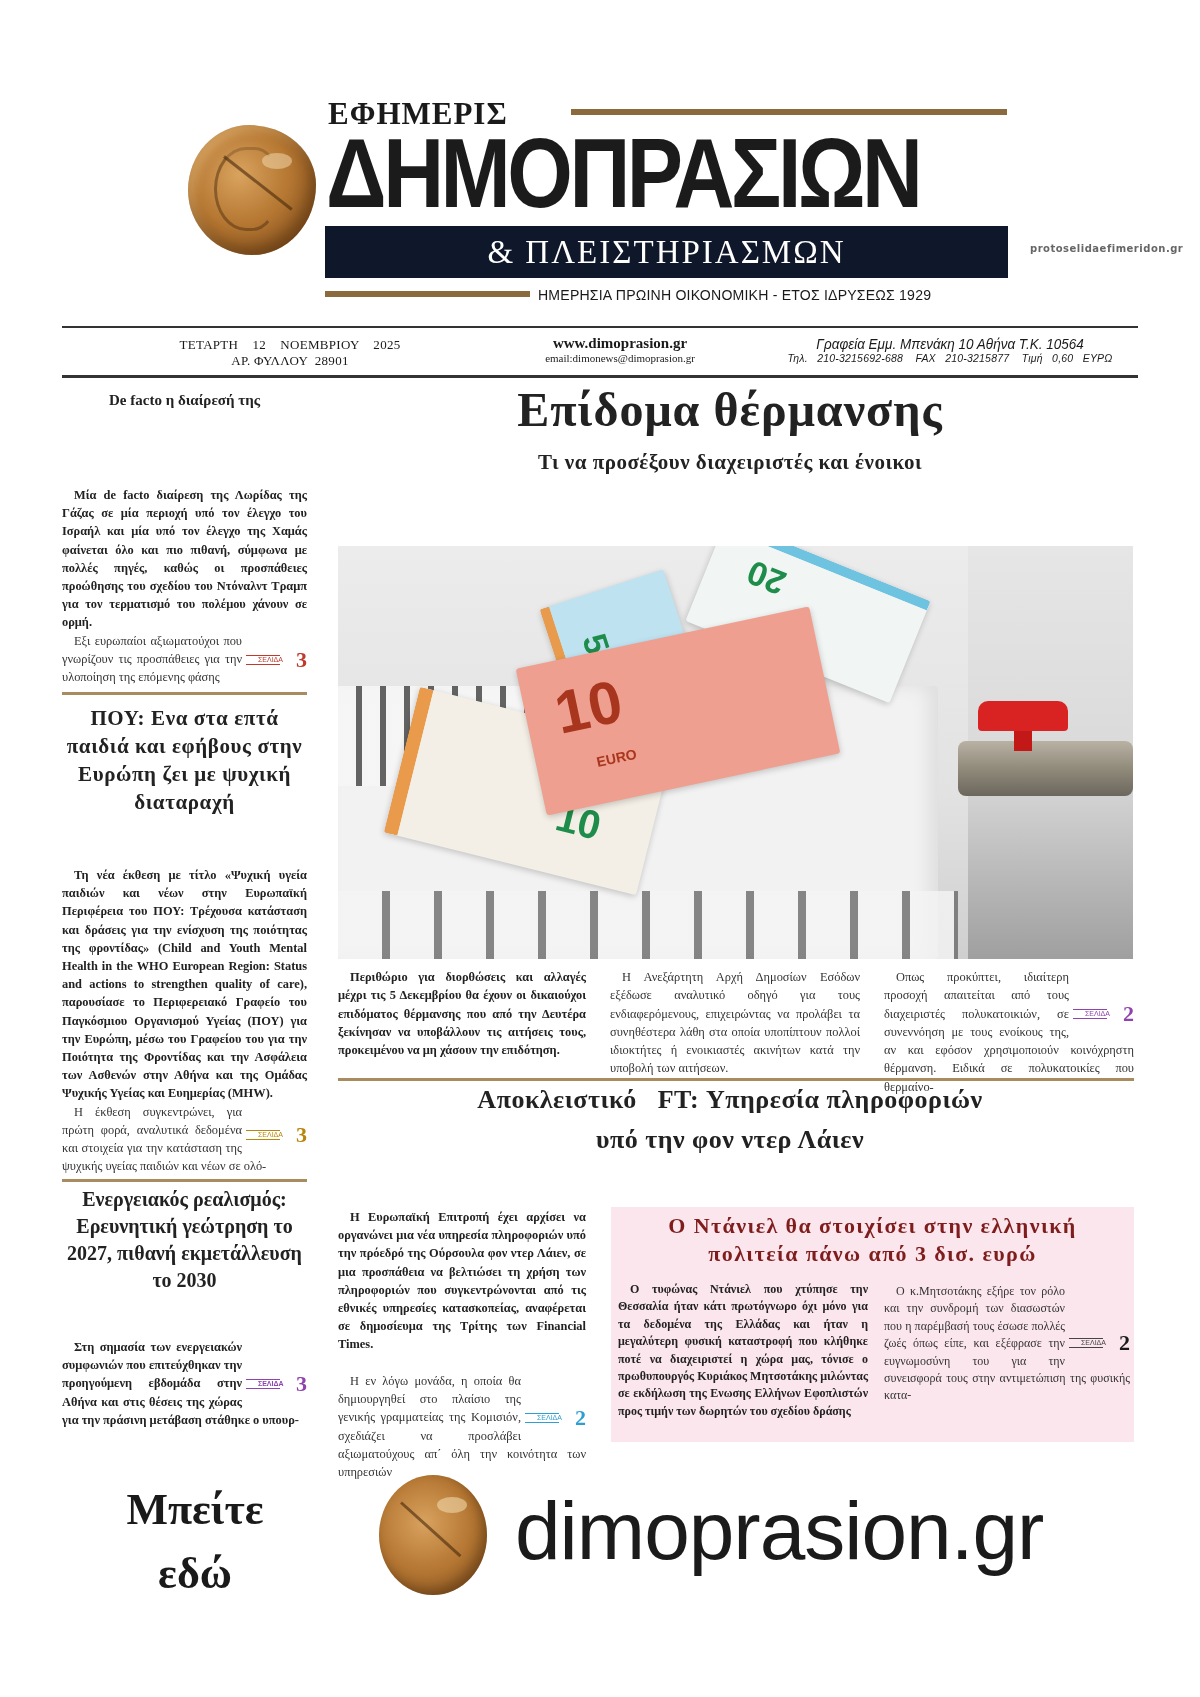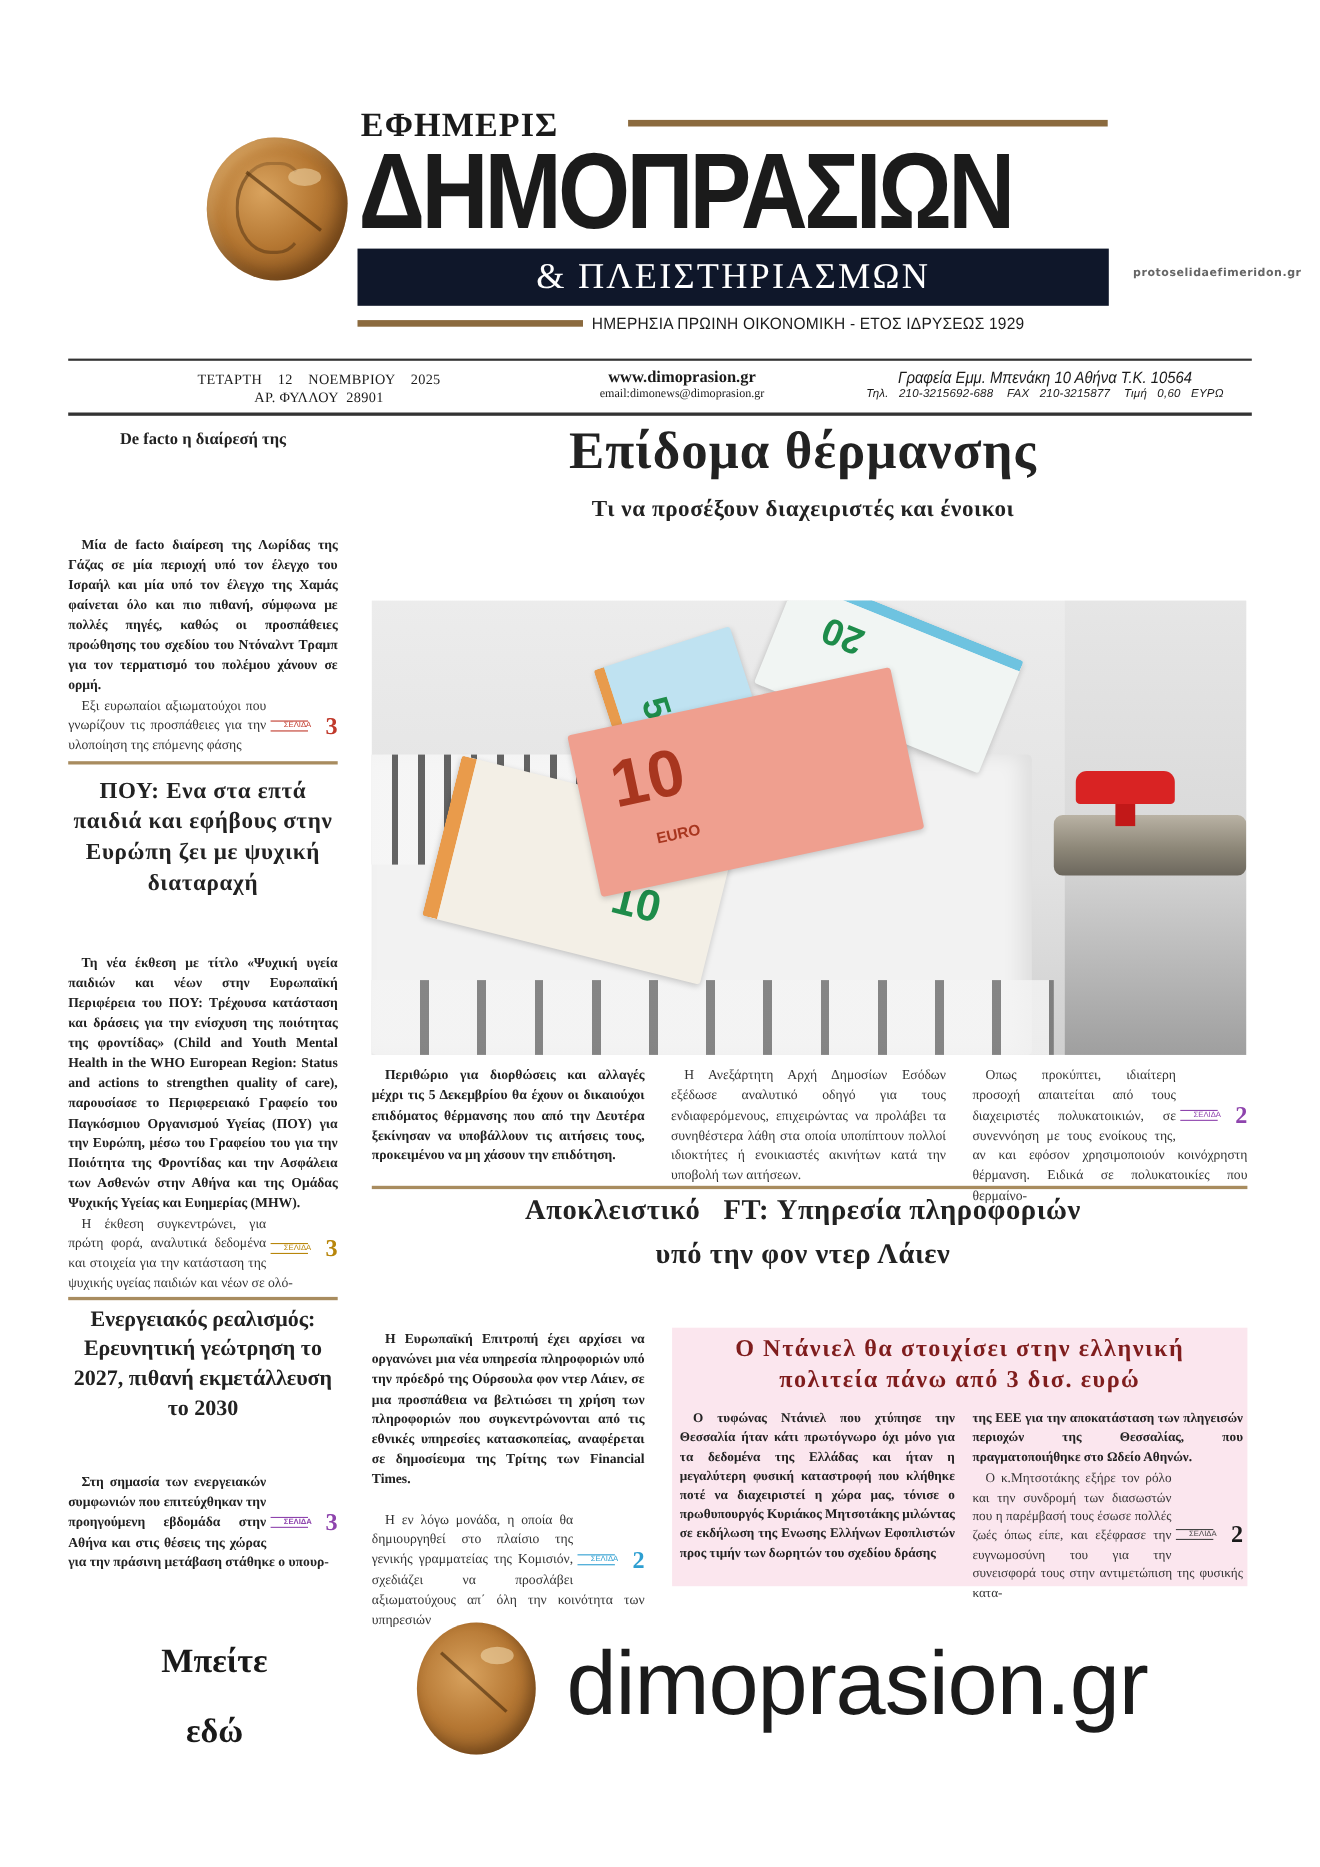--- a/index.html
+++ b/index.html
@@ -123,21 +123,21 @@
 
   .ft-title { position: absolute; left: 330px; top: 1080px; width: 800px; text-align: center; font-weight: bold;
     font-size: 26px; line-height: 40px; letter-spacing: .5px; color: #222; }
 
   .pink-box { position: absolute; left: 611px; top: 1207px; width: 523px; height: 235px; background: #fbe6ee; }
   .pink-title { position: absolute; left: 611px; top: 1212px; width: 523px; text-align: center;
     font-size: 22px; font-weight: bold; line-height: 28px; letter-spacing: 1.4px; color: #7f1d1d; }
 
   
   .enter-here { position: absolute; left: 90px; top: 1478px; width: 210px; text-align: center;
-    font-size: 31px; line-height: 64px; font-weight: bold; color: #1a1a1a; }
+    font-size: 44px; line-height: 64px; font-weight: bold; color: #1a1a1a; }
   .coin-small { position: absolute; left: 379px; top: 1475px; width: 108px; height: 120px;
     border-radius: 50%; background: radial-gradient(circle at 42% 40%, #d8a25e 0%, #b57733 50%, #80501f 100%);
     box-shadow: inset -5px -6px 12px rgba(70,40,10,.45); overflow: hidden; }
   .coin-small .band { position: absolute; left: 22px; top: 26px; width: 80px; height: 3px;
     background: rgba(70,40,10,.6); transform: rotate(42deg); transform-origin: left; }
   .coin-small .wing { position: absolute; left: 58px; top: 22px; width: 30px; height: 16px; border-radius: 50%;
     background: rgba(240,215,170,.6); }
   .site-logo { position: absolute; left: 515px; top: 1483px; font-family: "Liberation Sans", sans-serif;
     font-size: 82px; color: #1b1b1b; letter-spacing: -1px; line-height: 96px; }
 </style>
@@ -261,21 +261,20 @@
   <span>Η εν λόγω μονάδα, η οποία θα δημιουργηθεί στο πλαίσιο της γενικής γραμματείας της Κομισιόν, σχεδιάζει να προσλάβει αξιωματούχους απ΄ όλη την κοινότητα των υπηρεσιών</span>
 </p>
 
 <div class="pink-box"></div>
 <div class="pink-title">
   <div>Ο Ντάνιελ θα στοιχίσει στην ελληνική</div>
   <div>πολιτεία πάνω από 3 δισ. ευρώ</div>
 </div>
 <p class="abs body-bold indent" style="left:618px; top:1281px; width:250px; font-size:12px; line-height:17.4px;">Ο τυφώνας Ντάνιελ που χτύπησε την Θεσσαλία ήταν κάτι πρωτόγνωρο όχι μόνο για τα δεδομένα της Ελλάδας και ήταν η μεγαλύτερη φυσική καταστροφή που κλήθηκε ποτέ να διαχειριστεί η χώρα μας, τόνισε ο πρωθυπουργός Κυριάκος Μητσοτάκης μιλώντας σε εκδήλωση της Ενωσης Ελλήνων Εφοπλιστών προς τιμήν των δωρητών του σχεδίου δράσης</p>
 <div class="abs" style="left:884px; top:1281px; width:246px;">
-  <p class="body-bold" style="font-size:12px; line-height:17.4px;">της ΕΕΕ για την αποκατάσταση των πληγεισών περιοχών της Θεσσαλίας, που πραγματοποιήθηκε στο Ωδείο Αθηνών.</p>
   <p class="body-light indent" style="font-size:12px; line-height:17.4px; margin-top:2px;">
     <span class="pageref" style="margin-top:50px;">
       <span class="seal" style="color:#444;">ΣΕΛΙΔΑ</span>
       <span class="num" style="color:#1a1a1a;">2</span>
     </span>
     <span>Ο κ.Μητσοτάκης εξήρε τον ρόλο και την συνδρομή των διασωστών που η παρέμβασή τους έσωσε πολλές ζωές όπως είπε, και εξέφρασε την ευγνωμοσύνη του για την συνεισφορά τους στην αντιμετώπιση της φυσικής κατα-</span>
   </p>
 </div>
 
 <div class="enter-here">

